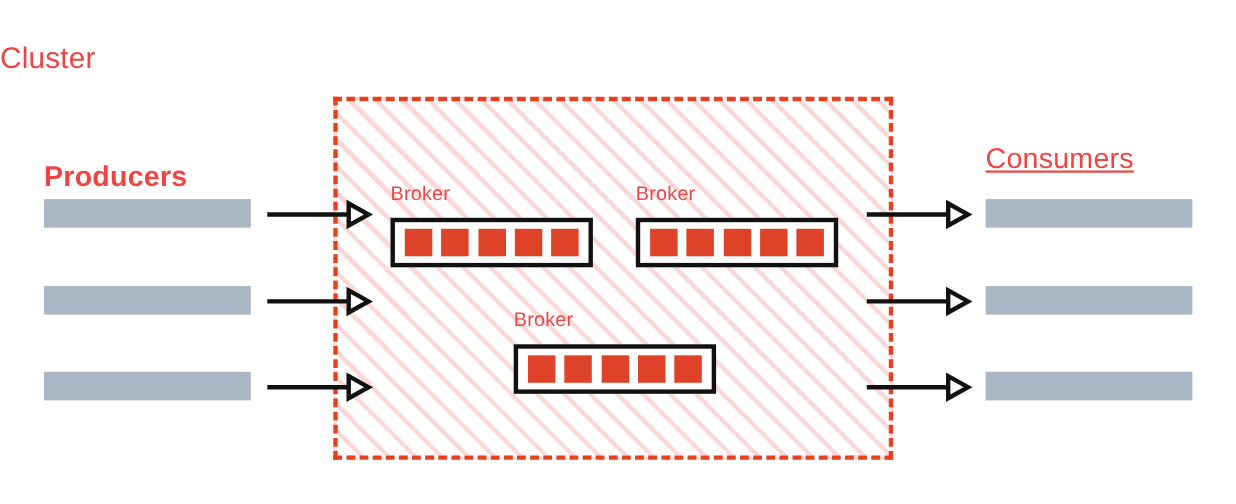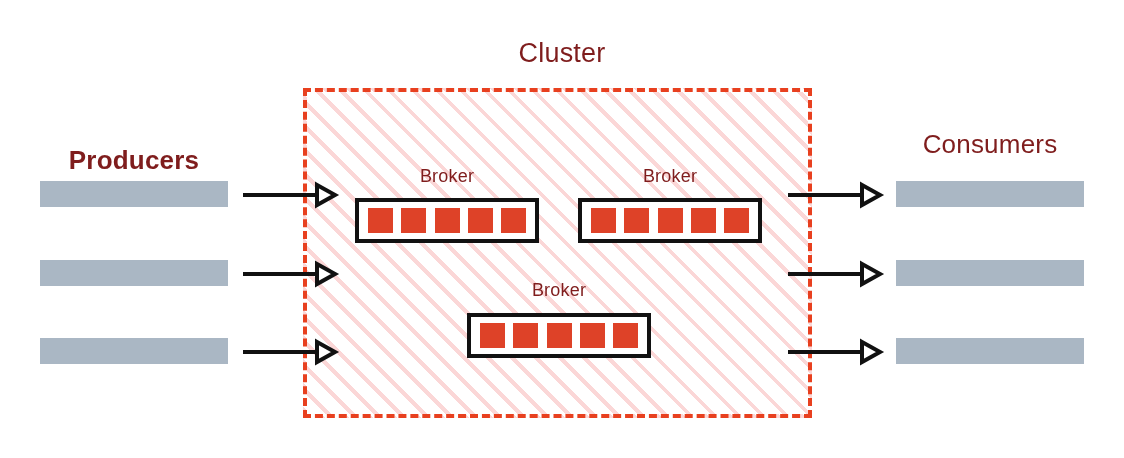--- a/index.html
+++ b/index.html
@@ -14,24 +14,23 @@
     position: relative;
     width: 1124px;
     height: 458px;
     background: #ffffff;
     overflow: hidden;
   }
 
   
   .label {
     position: absolute;
-    color: #7f1d1d;
+    color: #ef4444;
     font-weight: 400;
     white-space: nowrap;
-    text-align: center;
     letter-spacing: 0.2px;
   }
   .label-section {
     font-size: 26px;
     line-height: 30px;
   }
   .label-title {
     font-size: 27px;
     line-height: 31px;
   }
@@ -99,21 +98,21 @@
   <div id="cluster-region"></div>
 
   <div class="label label-title" style="left:0; top:38px; width:1124px;">Cluster</div>
 
   <div class="label label-section" style="left:40px; top:145px; width:188px;font-weight:bold;">Producers</div>
 
   <div class="endpoint-bar" style="left:40px; top:181px;"></div>
   <div class="endpoint-bar" style="left:40px; top:260px;"></div>
   <div class="endpoint-bar" style="left:40px; top:338px;"></div>
 
-  <div class="label label-section" style="left:896px; top:129px; width:188px;">Consumers</div>
+  <div class="label label-section" style="left:896px; top:129px; width:188px;text-decoration:underline;">Consumers</div>
 
   <div class="endpoint-bar" style="left:896px; top:181px;"></div>
   <div class="endpoint-bar" style="left:896px; top:260px;"></div>
   <div class="endpoint-bar" style="left:896px; top:338px;"></div>
 
   <div class="label label-broker" style="left:355px; top:163px; width:184px;">Broker</div>
   <div class="broker-box" style="left:355px; top:198px; width:184px; height:45px;">
     <span class="partition-cell"></span>
     <span class="partition-cell"></span>
     <span class="partition-cell"></span>

